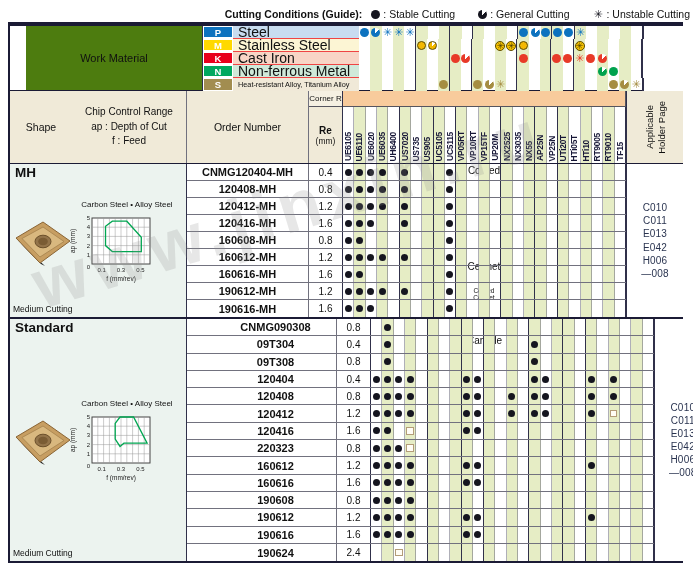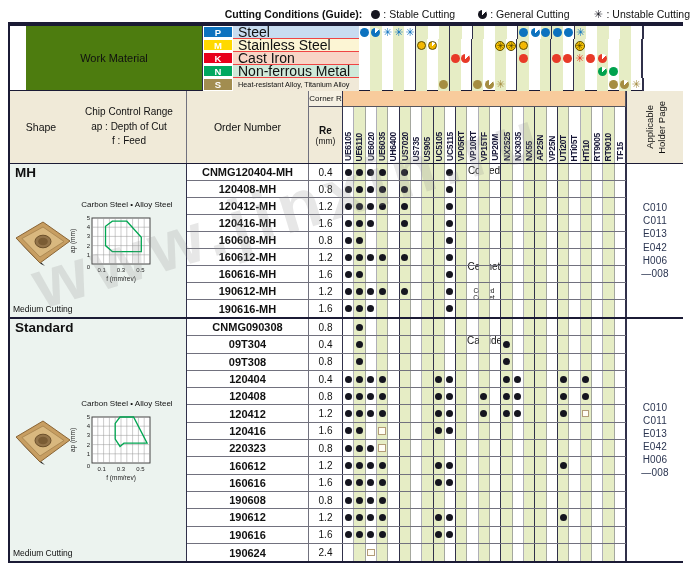--- a/index.html
+++ b/index.html
@@ -75,21 +75,21 @@
   .section{display:flex;border-bottom:2px solid #1b1b35;}
   .section:last-child{border-bottom:none;}
   .panel{flex:0 0 177px;background:#ecf3ef;border-right:1.5px solid #30304a;position:relative;}
   .p-title{position:absolute;top:1px;left:5px;font-size:13.5px;font-weight:bold;}
   .p-medium{position:absolute;bottom:3px;left:3px;font-size:8.5px;}
   .p-chart{position:absolute;left:58px;width:118px;}
   .p-chart .ct{font-size:8px;text-align:center;white-space:nowrap;margin-bottom:1px;}
   .p-photo{position:absolute;}
   .mid{flex:0 0 439px;display:flex;flex-direction:column;}
   .brow{display:flex;border-bottom:1px solid #71717e;}
-  .sec0 .brow{height:17px;} .sec1 .brow{height:17.3px;}
+  .sec0 .brow{height:17px;} .sec1 .brow{height:17.3px;padding-left:28px;}
   .brow:last-child{border-bottom:none;}
   .c-order{flex:0 0 122px;border-right:1px solid #71717e;display:flex;align-items:center;
      justify-content:center;font-size:11px;font-weight:bold;background:#fff;}
   .c-re{flex:0 0 34px;border-right:1.5px solid #30304a;display:flex;align-items:center;
      justify-content:center;font-size:10px;background:#fff;}
   .gcell{flex:0 0 11.32px;display:flex;align-items:center;justify-content:center;
      border-right:1px solid rgba(110,110,125,.55);}
   .gend{border-right:1.5px solid #30304a !important;}
   .gcell:last-child,.g-name:last-child{border-right-width:0;}
   .dot{width:7px;height:7px;border-radius:50%;background:#15151f;}

